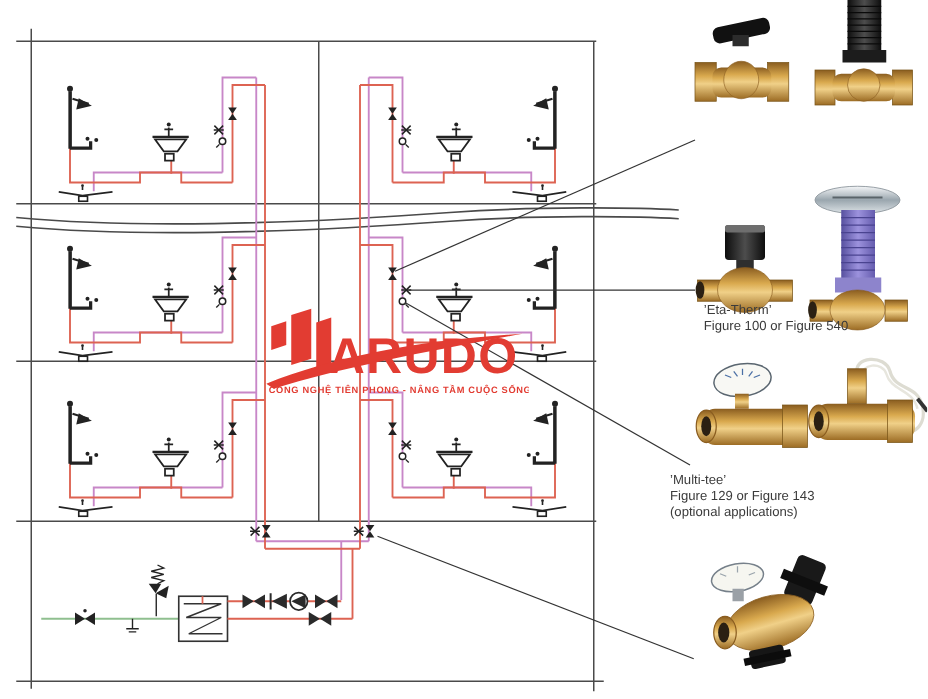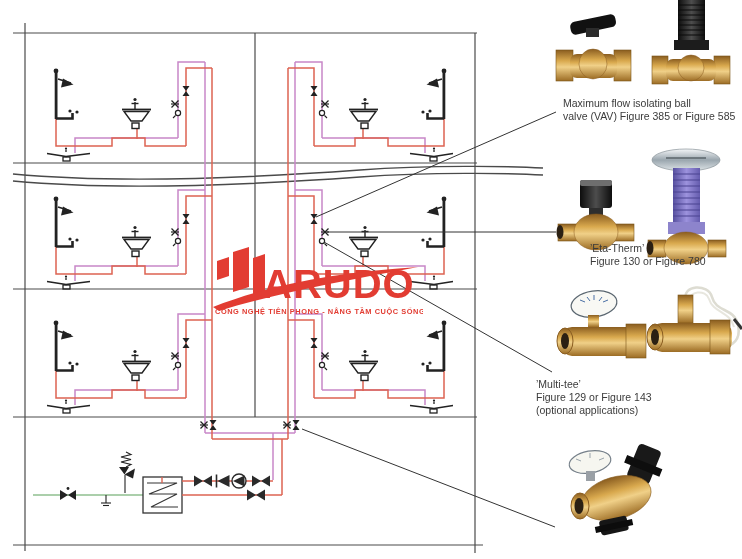--- a/index.html
+++ b/index.html
@@ -305,27 +305,23 @@
       <ellipse cx="54" cy="60" rx="36" ry="21" fill="url(#brassGrad)" stroke="#8a5d20" stroke-width="0.6" transform="rotate(-16 54 60)"></ellipse>
       <ellipse cx="18" cy="68" rx="9" ry="13" fill="url(#brassGrad)" stroke="#8a5d20" stroke-width="1"></ellipse>
       <ellipse cx="17" cy="68" rx="4.5" ry="8" fill="#2b2013"></ellipse>
       <g transform="rotate(-12 52 88)">
         <rect x="38" y="80" width="28" height="15" rx="3" fill="#161616"></rect>
         <rect x="33" y="85" width="38" height="6" fill="#0c0c0c"></rect>
       </g>
     </g>
   </svg>
 
-  <div class="cap" style="left:563px;top:97px">
-    <div>Maximum flow isolating ball</div>
-    <div>valve (VAV) Figure 385 or Figure 585</div>
-  </div>
-  <div class="cap" style="left:590px;top:242px">
+  <div class="cap" style="left:563px;top:242px">
     <div>’Eta-Therm’</div>
-    <div>Figure 130 or Figure 780</div>
+    <div>Figure 100 or Figure 540</div>
   </div>
   <div class="cap" style="left:536px;top:378px">
     <div>’Multi-tee’</div>
     <div>Figure 129 or Figure 143</div>
     <div>(optional applications)</div>
   </div>
 
 </div>
 
 </body></html>

